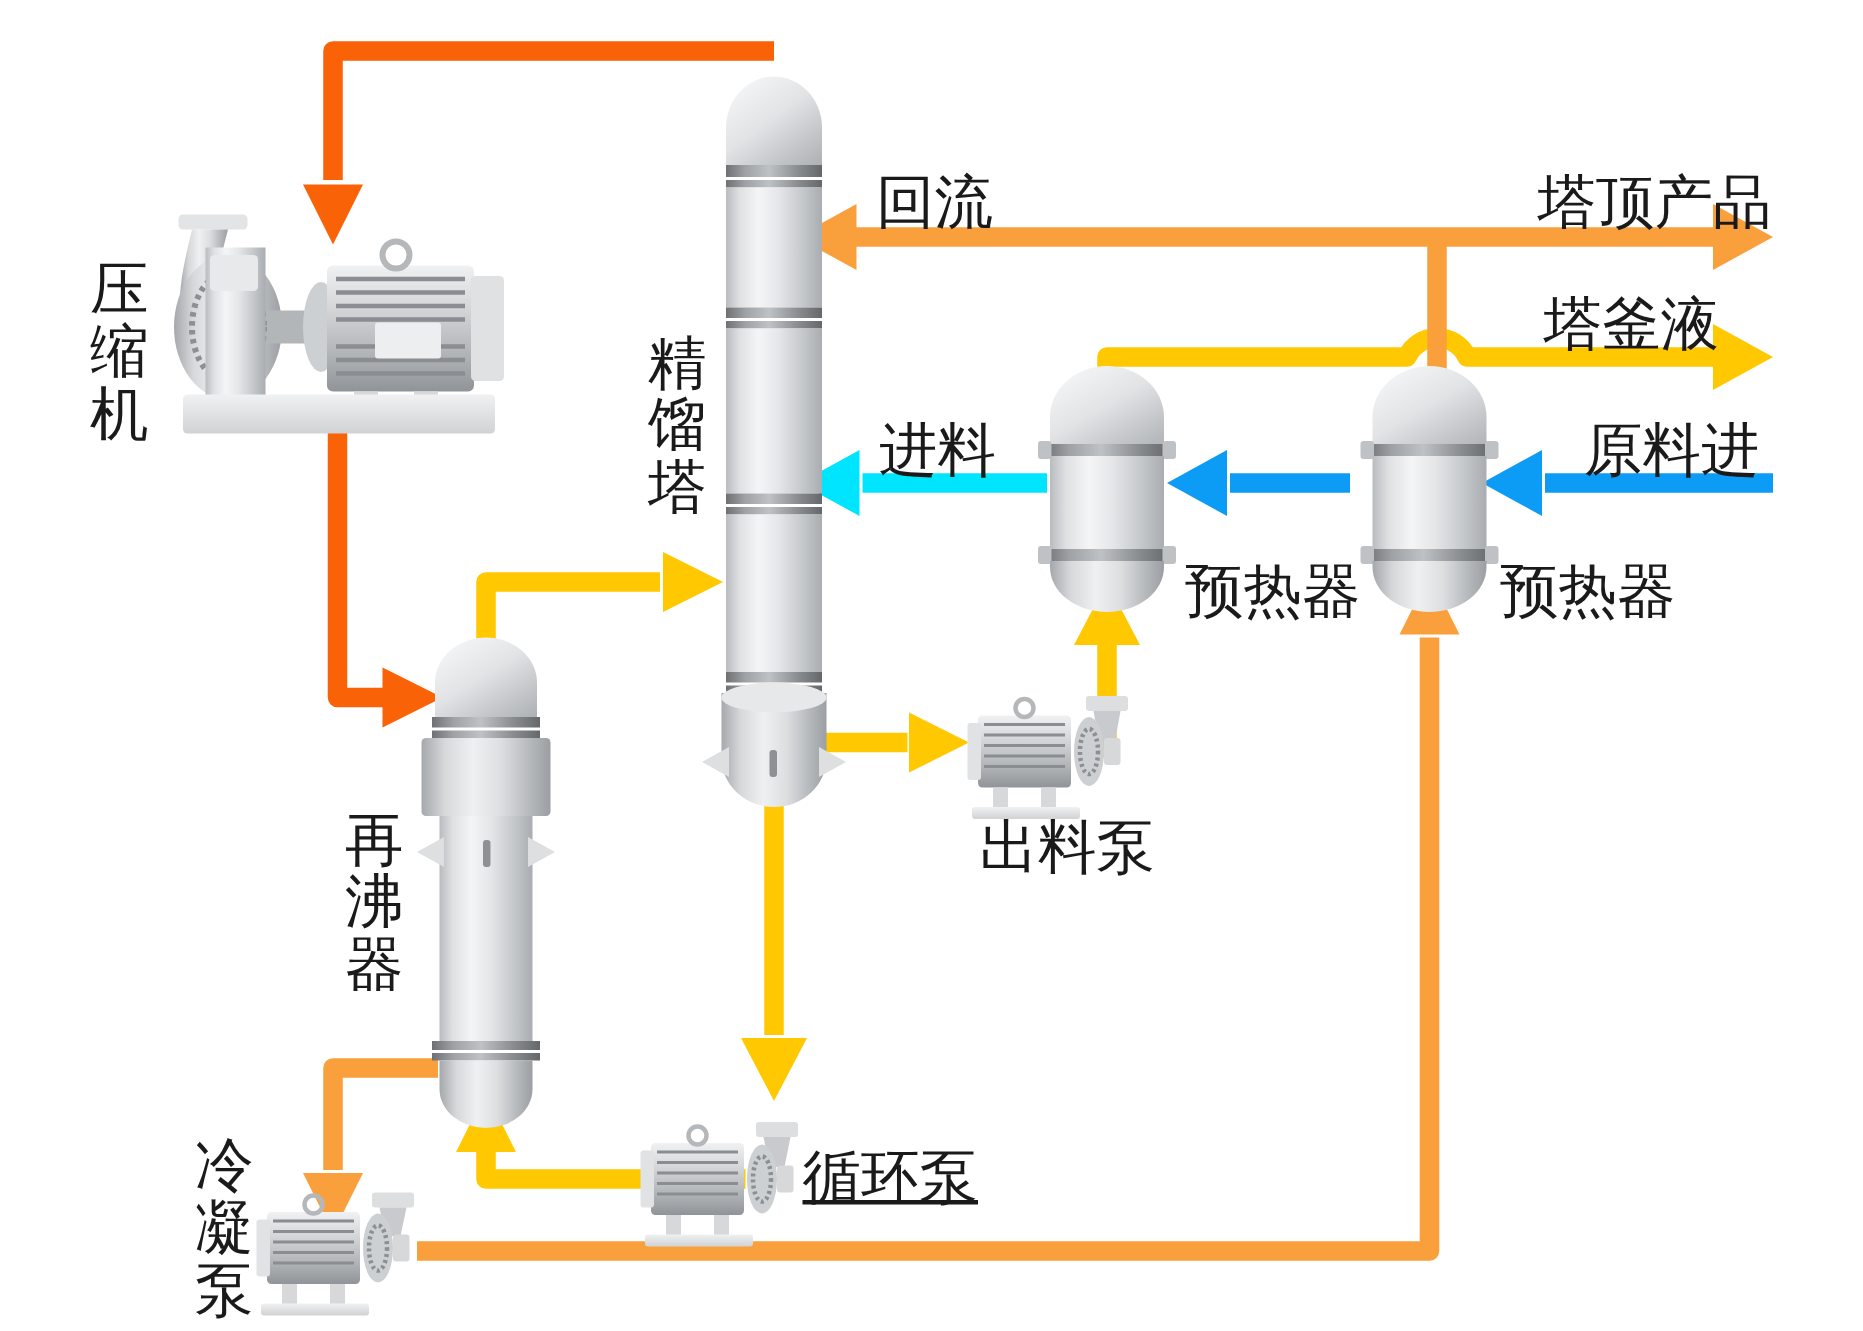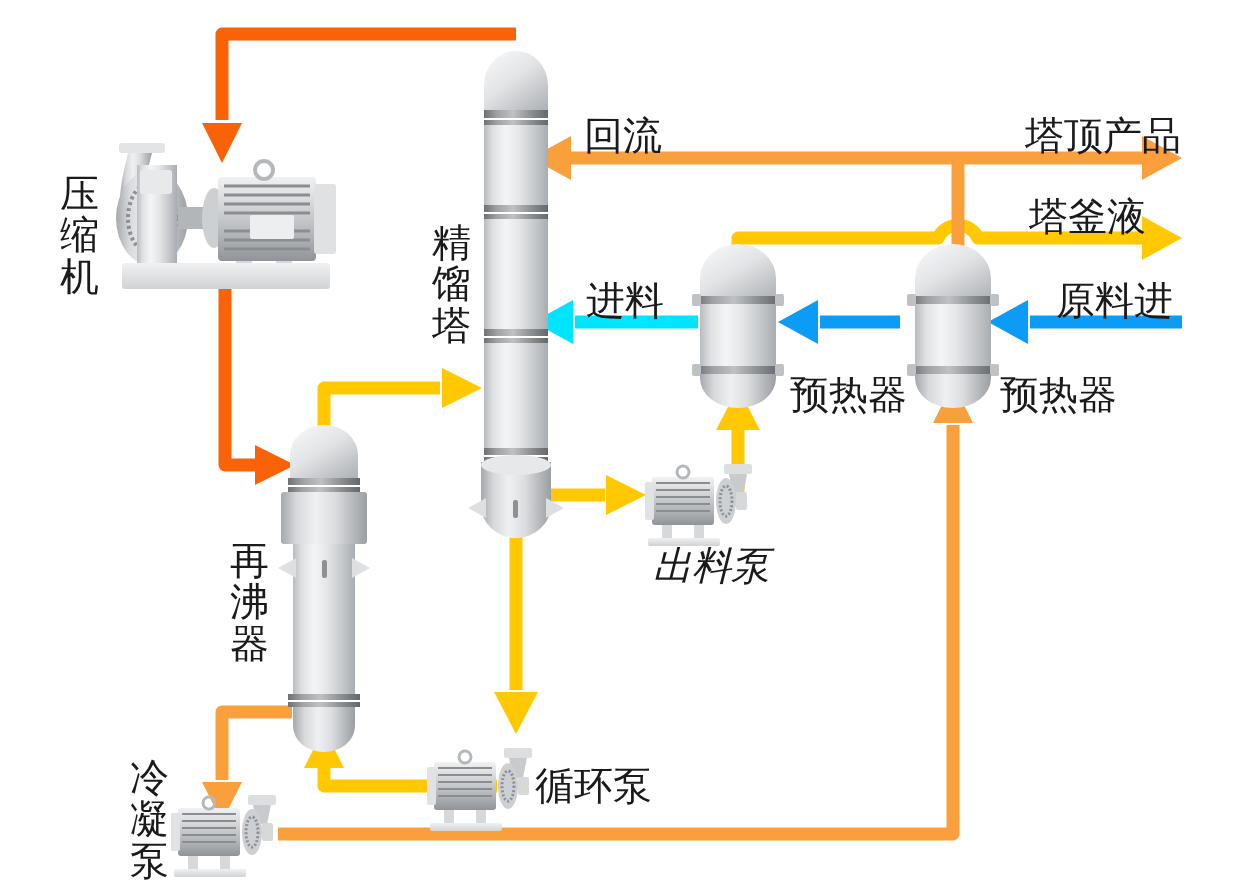--- a/index.html
+++ b/index.html
@@ -317,23 +317,23 @@
 塔</div>
 
   <div class="lbl vert" style="left:230px; top:540px;">再
 沸
 器</div>
 
   <div class="lbl" style="left:790px; top:374px;">预热器</div>
 
   <div class="lbl" style="left:1000px; top:374px;">预热器</div>
 
-  <div class="lbl" style="left:653px; top:545px;font-style:italic;">出料泵</div>
-
-  <div class="lbl" style="left:535px; top:765px;">循环泵</div>
+  <div class="lbl" style="left:653px; top:545px;">出料泵</div>
+
+  <div class="lbl" style="left:535px; top:765px;text-decoration:underline;">循环泵</div>
 
   <div class="lbl vert" style="left:130px; top:757px;">冷
 凝
 泵</div>
 
   <div class="lbl" style="left:584px; top:115px;">回流</div>
 
   <div class="lbl" style="left:1025px; top:115px;text-align:center;">塔顶产品</div>
 
   <div class="lbl" style="left:1029px; top:196px;font-family:Liberation Serif, serif;">塔釜液</div>

